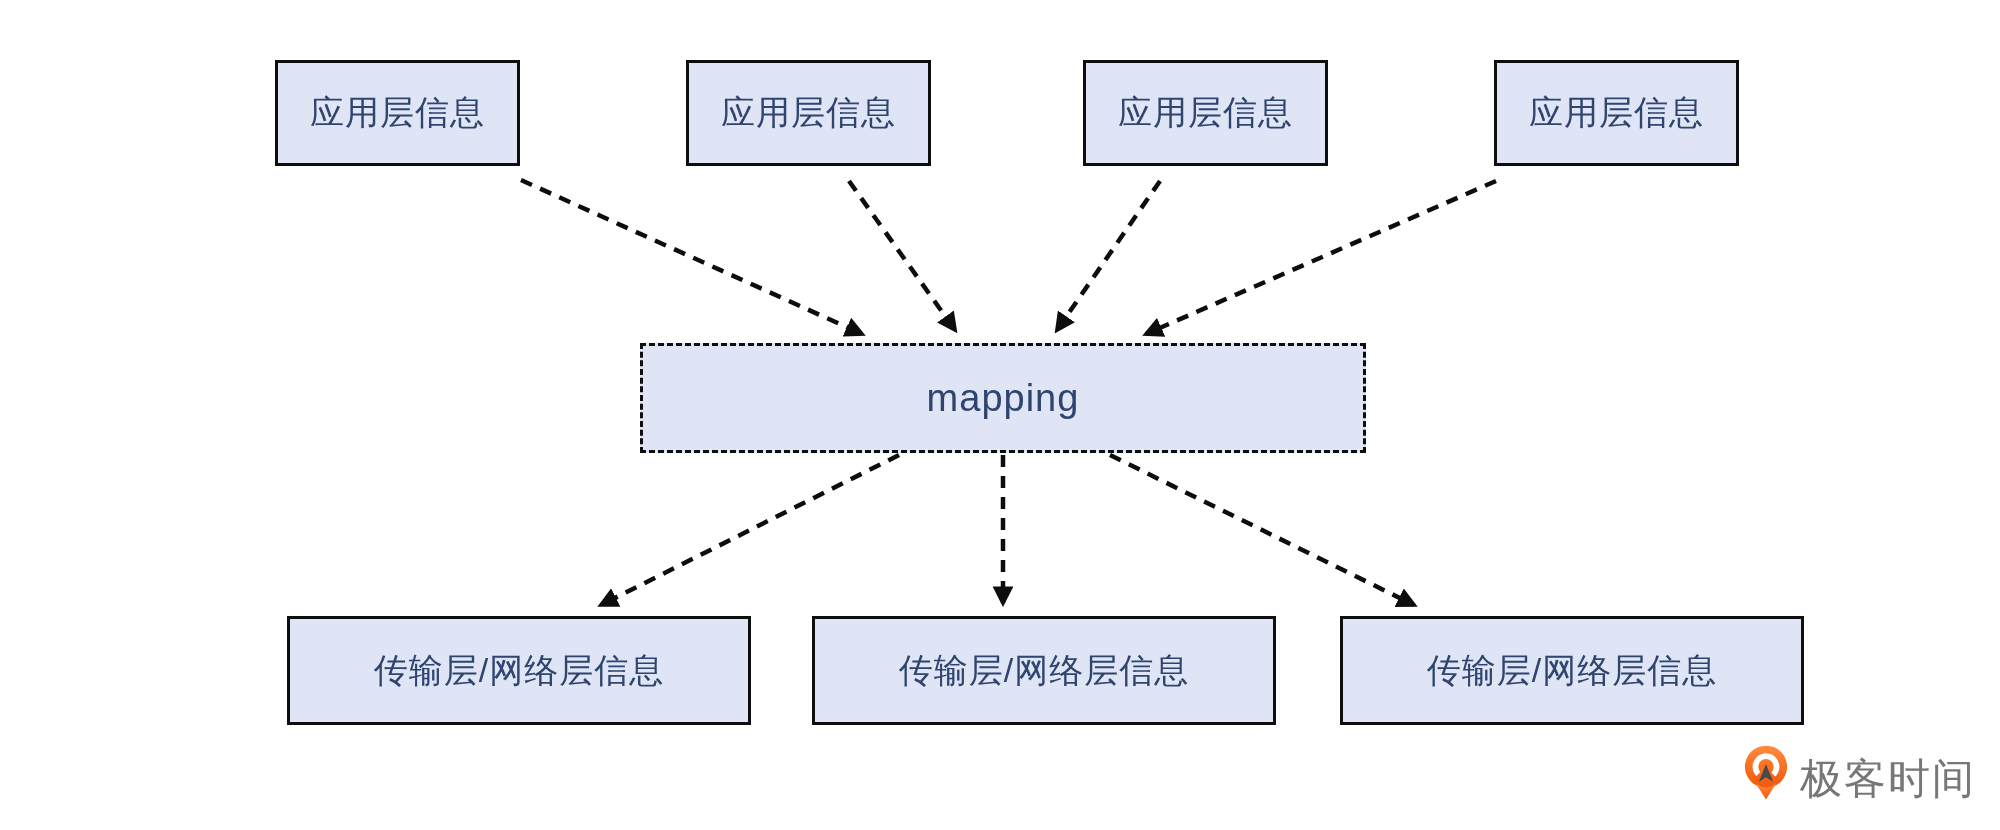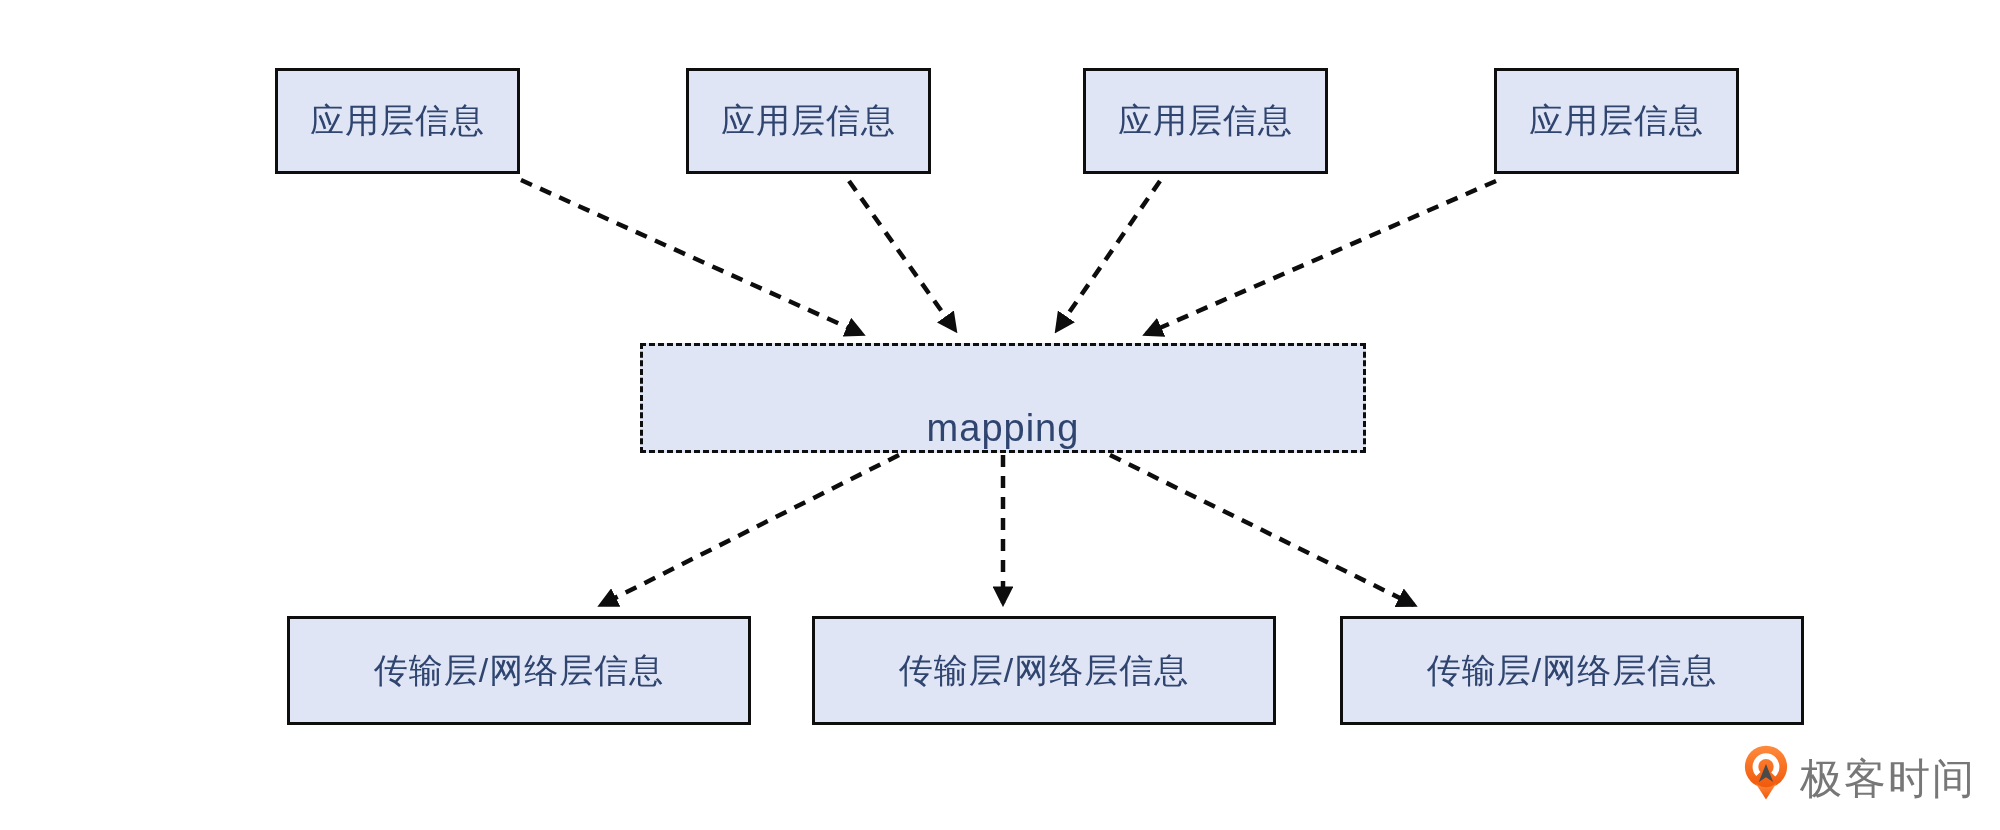--- a/index.html
+++ b/index.html
@@ -29,27 +29,27 @@
     white-space: nowrap;
   }
   .solid-node {
     border: 3px solid #0e0e0e;
   }
   .dashed-node {
     border: 3px dashed #0e0e0e;
     font-size: 38px;
   }
   
-  .top-box    { top: 68px;  width: 245px; height: 106px; }
+  .top-box    { top: 60px;  width: 245px; height: 106px; }
   #top-box-1  { left: 275px; }
   #top-box-2  { left: 686px; }
   #top-box-3  { left: 1083px; }
   #top-box-4  { left: 1494px; }
   
-  #mapping-box { left: 640px; top: 343px; width: 726px; height: 110px; align-items: flex-end; }
+  #mapping-box { left: 640px; top: 343px; width: 726px; height: 110px; }
   
   .bottom-box { top: 616px; width: 464px; height: 109px; }
   #bottom-box-1 { left: 287px; }
   #bottom-box-2 { left: 812px; }
   #bottom-box-3 { left: 1340px; }
 
   #arrow-layer {
     position: absolute;
     left: 0; top: 0;
     width: 2000px;

